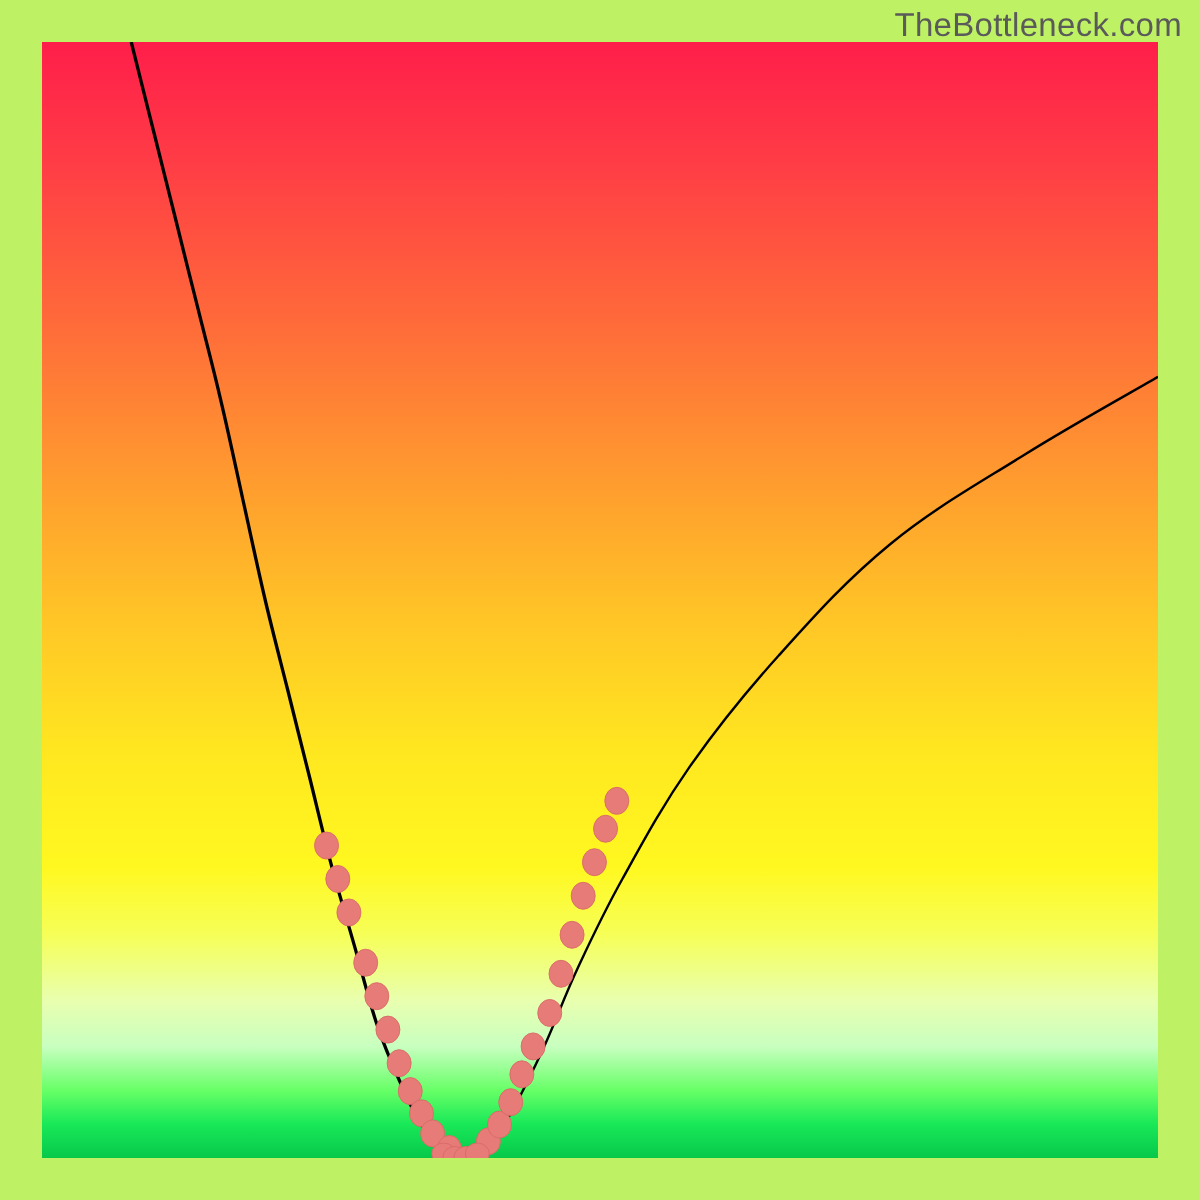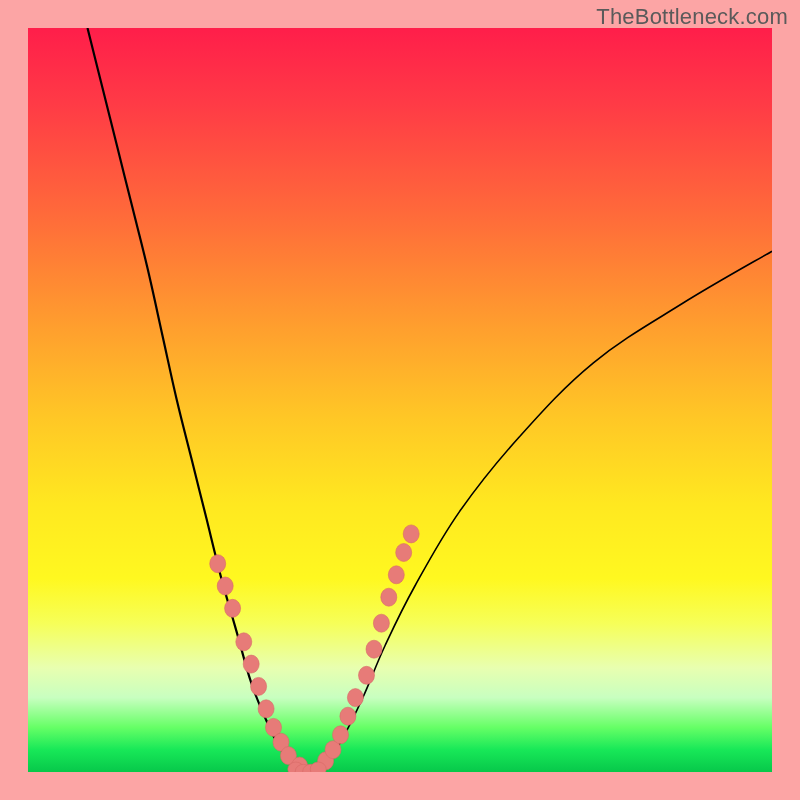--- a/index.html
+++ b/index.html
@@ -8,21 +8,21 @@
     width: 800px;
     height: 800px;
     overflow: hidden;
     font-family: Arial, Helvetica, sans-serif;
     background: #000;
   }
   .frame {
     position: relative;
     width: 800px;
     height: 800px;
-    background: #fca5a5;
+    background: #bef264;
   }
   .plot-area {
     position: absolute;
     left: 28px;
     top: 28px;
     width: 744px;
     height: 744px;
     
     background: linear-gradient(
       to bottom,

